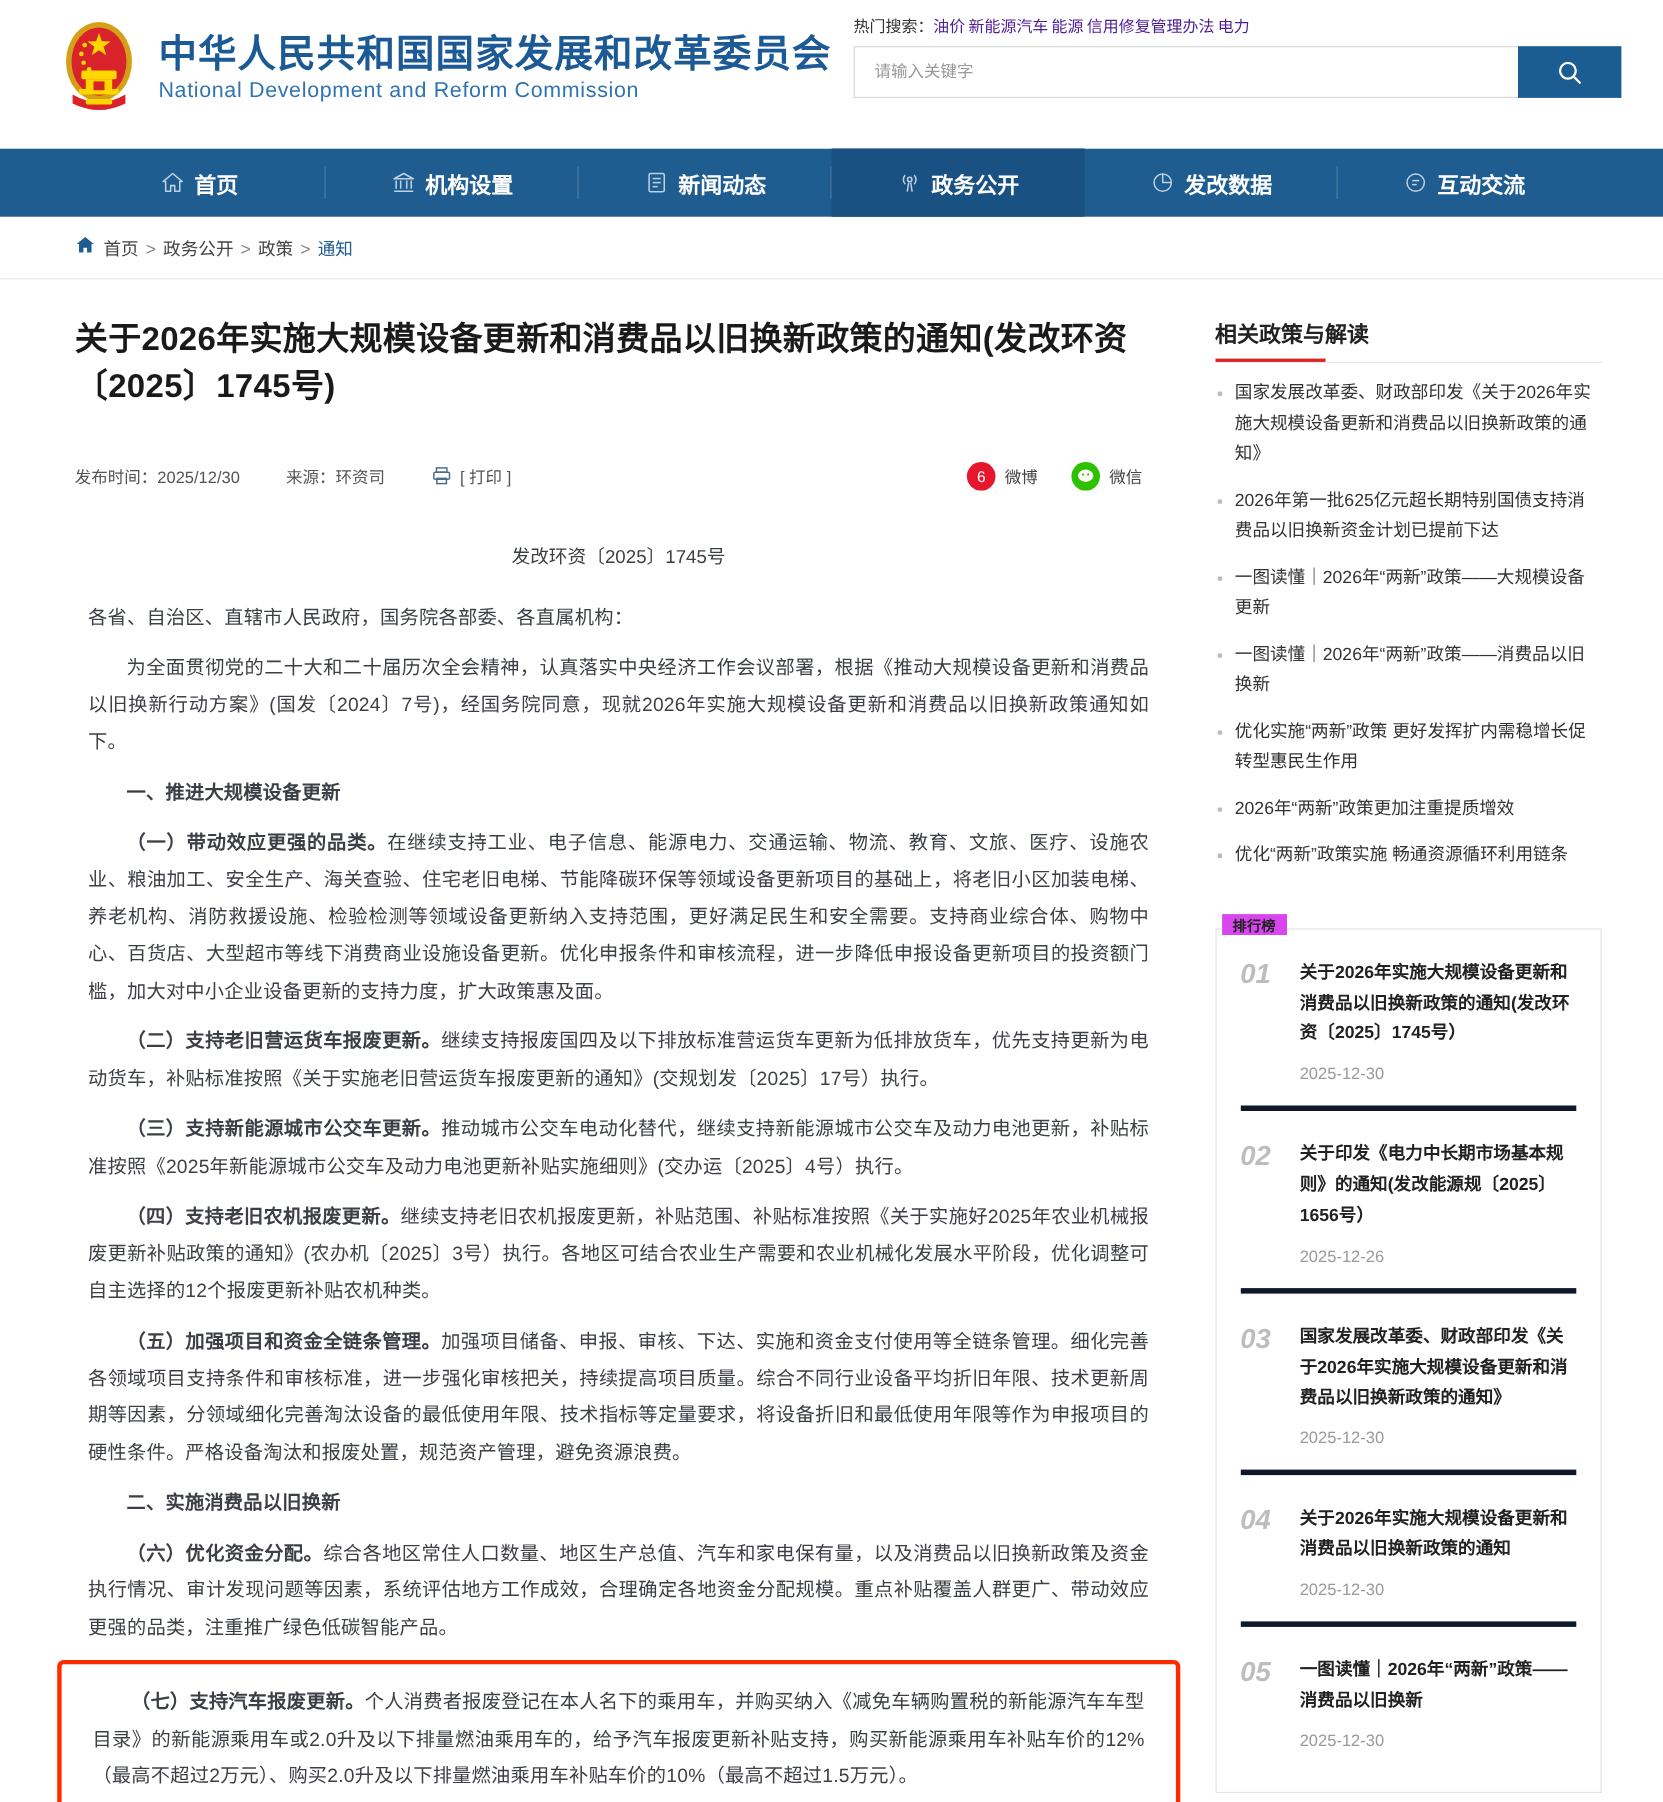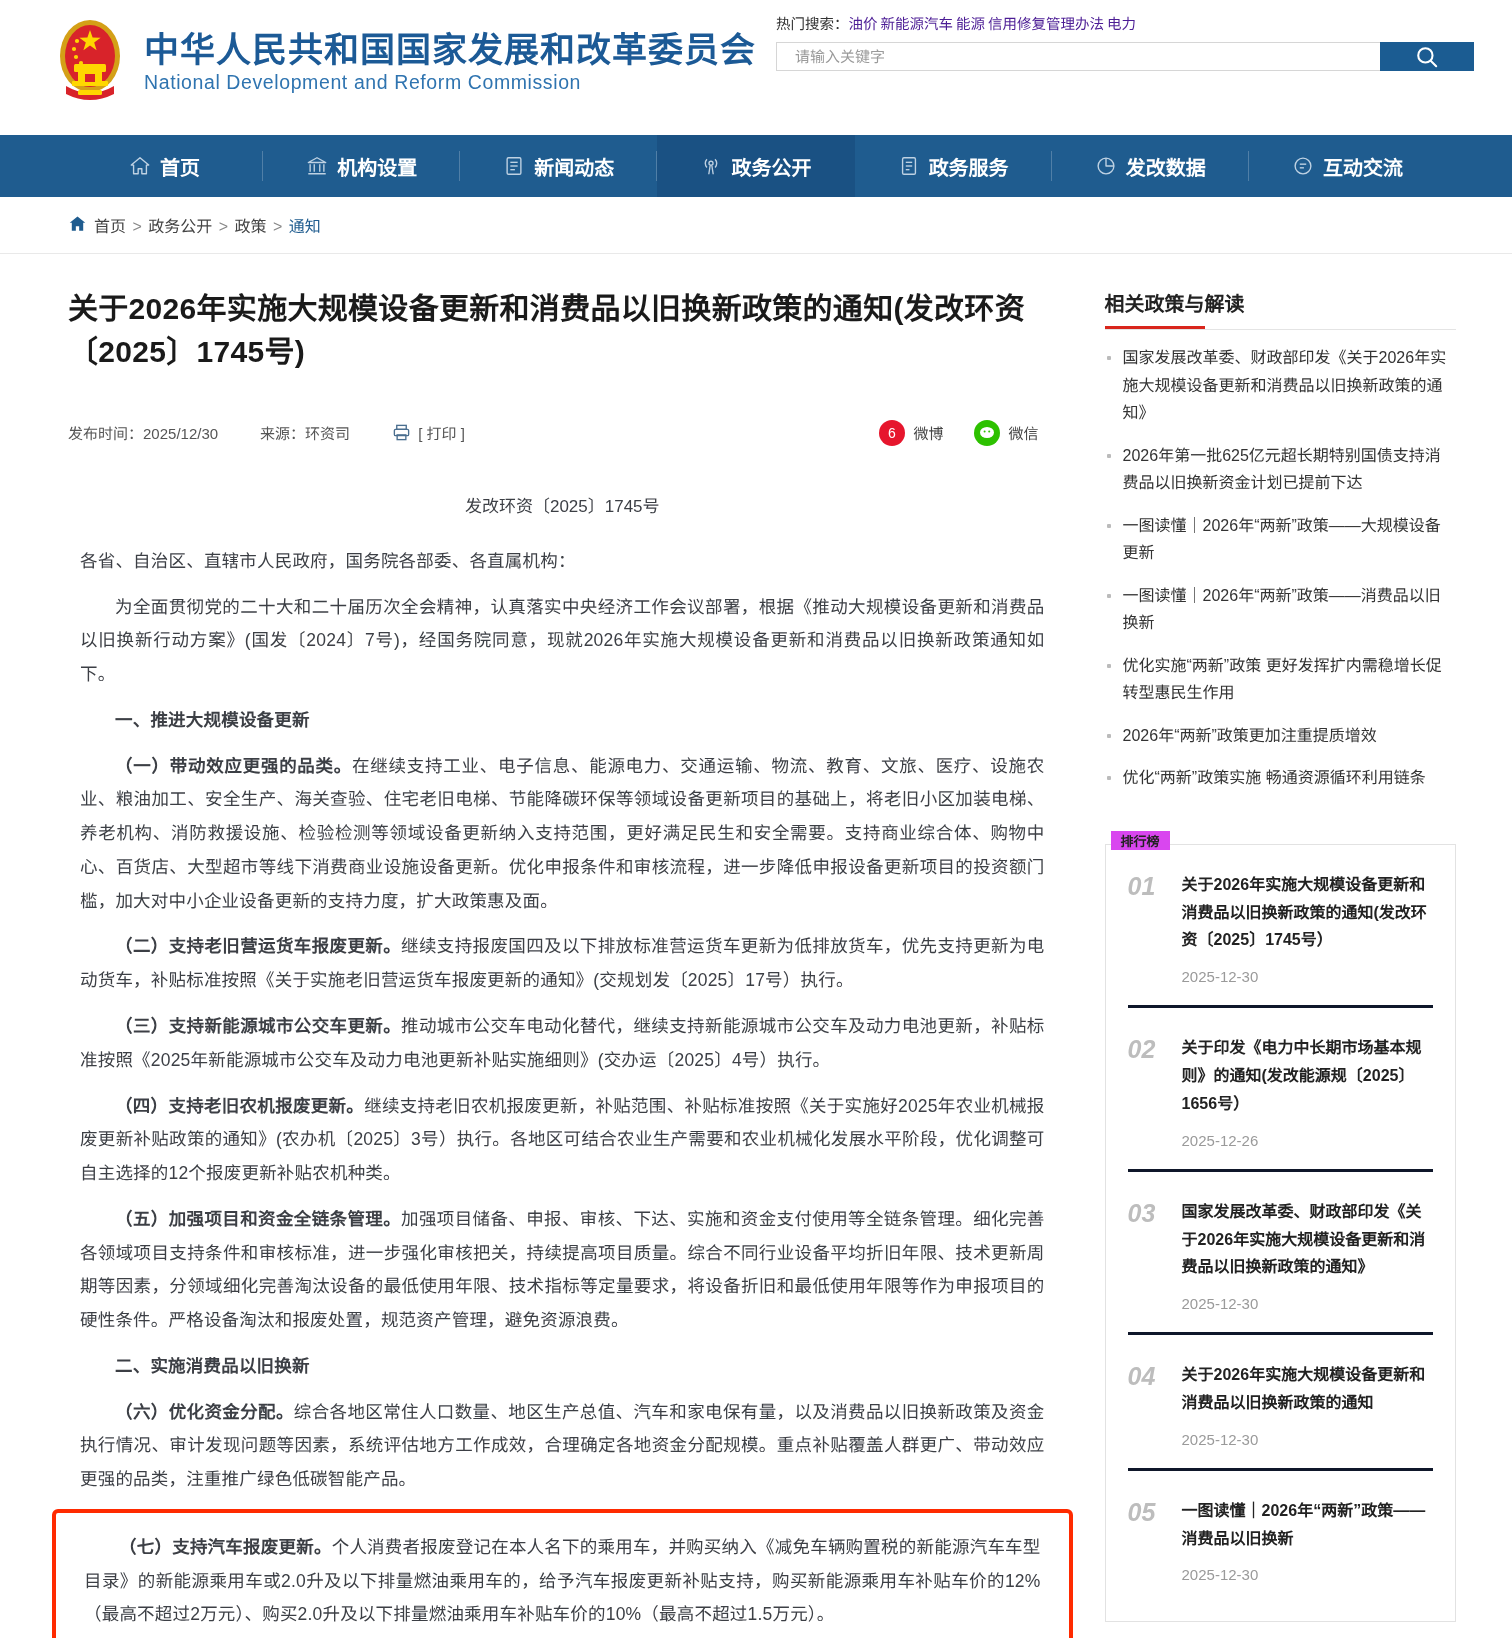--- a/index.html
+++ b/index.html
@@ -24,21 +24,21 @@
   }
   .logo-en {
     font-size:19.5px; color:#2f74b0; letter-spacing:0.6px;
     line-height:1.2; white-space:nowrap; margin-top:1px;
   }
 
   .search-area { position:absolute; right:38px; top:12px; width:710px; }
   .hot-line { font-size:14.5px; color:#444; white-space:nowrap; margin-left:12px; margin-bottom:9px; }
   .hot-label { color:#333; }
   .hot-kw { color:#4c1d95; margin-right:3px; cursor:pointer; }
-  .search-box { display:flex; height:29px; margin-left:12px; }
+  .search-box { display:flex; height:47px; margin-left:12px; }
   .search-input {
     flex:1; border:1px solid #d6d6d6; border-right:none;
     padding:0 18px; font-size:15px; color:#333;
     font-family:"Liberation Sans",sans-serif; outline:none; background:#fff;
   }
   .search-input::placeholder { color:#9a9a9a; }
   .search-btn {
     width:94px; background:#1b5c92; border:none; cursor:pointer;
     display:flex; align-items:center; justify-content:center;
   }
@@ -134,21 +134,21 @@
   .rel-list li::before {
     content:""; position:absolute; left:2px; top:12px;
     width:4px; height:4px; background:#bbb; border-radius:1px;
   }
 
   .rank-box { border:1px solid #e2e2e2; margin-top:52px; padding:0 22px 18px 22px; position:relative; }
   .rank-title {
     font-size:13px; font-weight:bold; color:#222; background:#d946ef;
     display:inline-block; padding:0 10px; position:absolute; top:-14px; left:5px;
   }
-  .rank-item { display:flex; gap:16px; padding:26px 0 20px 0; border-bottom:3px solid #0f172a; }
+  .rank-item { display:flex; gap:16px; padding:26px 0 20px 0; border-bottom:5px solid #0f172a; }
   .rank-item:last-child { border-bottom:none; }
   .rank-num {
     font-size:25px; color:#bdbdbd; font-style:italic; font-weight:bold;
     line-height:1.2; min-width:38px;
   }
   .rank-body { flex:1; }
   .rank-text { font-size:16px; color:#222; line-height:1.74; font-weight:bold; cursor:pointer; }
   .rank-date { font-size:15px; color:#9a9a9a; margin-top:14px; }
 </style>
 </head>
@@ -225,31 +225,20 @@
         <span>新闻动态</span>
       </div>
       <div class="nav-item active">
         <span class="nav-icon">
           <svg width="22" height="22" viewBox="0 0 24 24" fill="none" stroke="#dbe7f2" stroke-width="1.5" stroke-linejoin="round">
             <circle cx="12" cy="9" r="2.2"></circle>
             <path d="M7.6 4.6 a6.4 6.4 0 000 9 M16.4 4.6 a6.4 6.4 0 010 9 M11 12 l-1.4 9 M13 12 l1.4 9"></path>
           </svg>
         </span>
         <span>政务公开</span>
-      </div>
-      <div class="nav-item">
-        <span class="nav-icon">
-          <svg width="22" height="22" viewBox="0 0 24 24" fill="none" stroke="#dbe7f2" stroke-width="1.5" stroke-linejoin="round">
-            <rect x="5" y="3" width="14" height="18" rx="1.5"></rect>
-            <line x1="8.5" y1="8" x2="15.5" y2="8"></line>
-            <line x1="8.5" y1="12" x2="15.5" y2="12"></line>
-            <line x1="8.5" y1="16" x2="12.5" y2="16"></line>
-          </svg>
-        </span>
-        <span>政务服务</span>
       </div>
       <div class="nav-item">
         <span class="nav-icon">
           <svg width="22" height="22" viewBox="0 0 24 24" fill="none" stroke="#dbe7f2" stroke-width="1.5" stroke-linejoin="round">
             <circle cx="12" cy="12" r="8.6"></circle>
             <path d="M12 3.4 V12 h8.6"></path>
           </svg>
         </span>
         <span>发改数据</span>
       </div>

